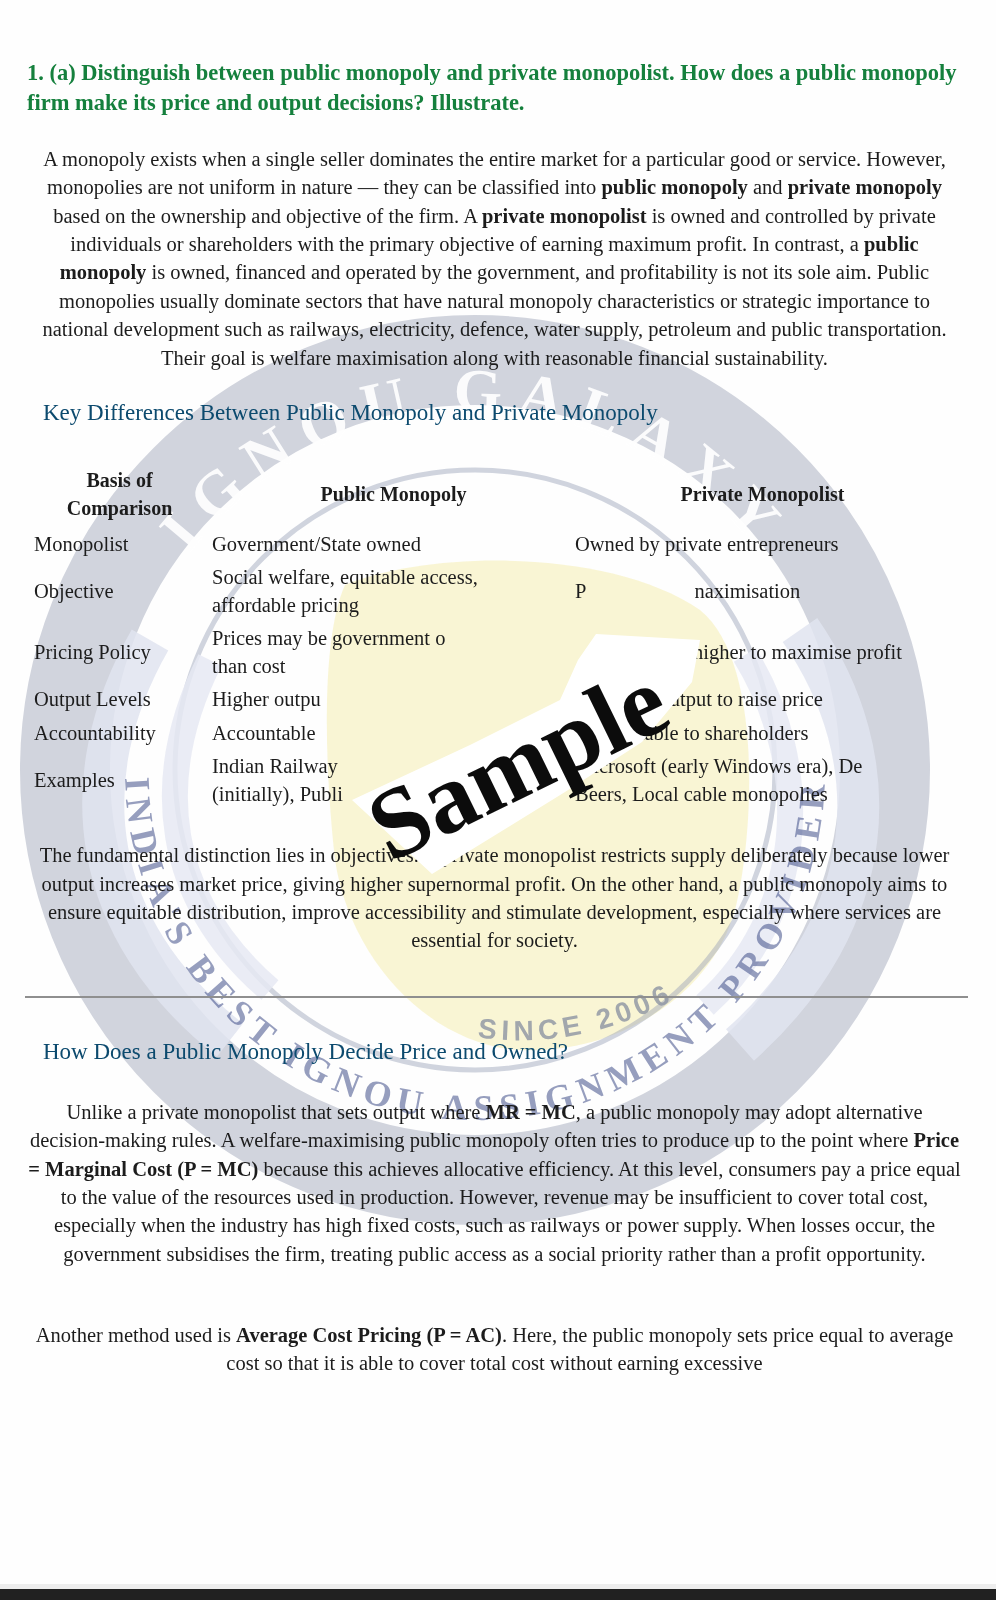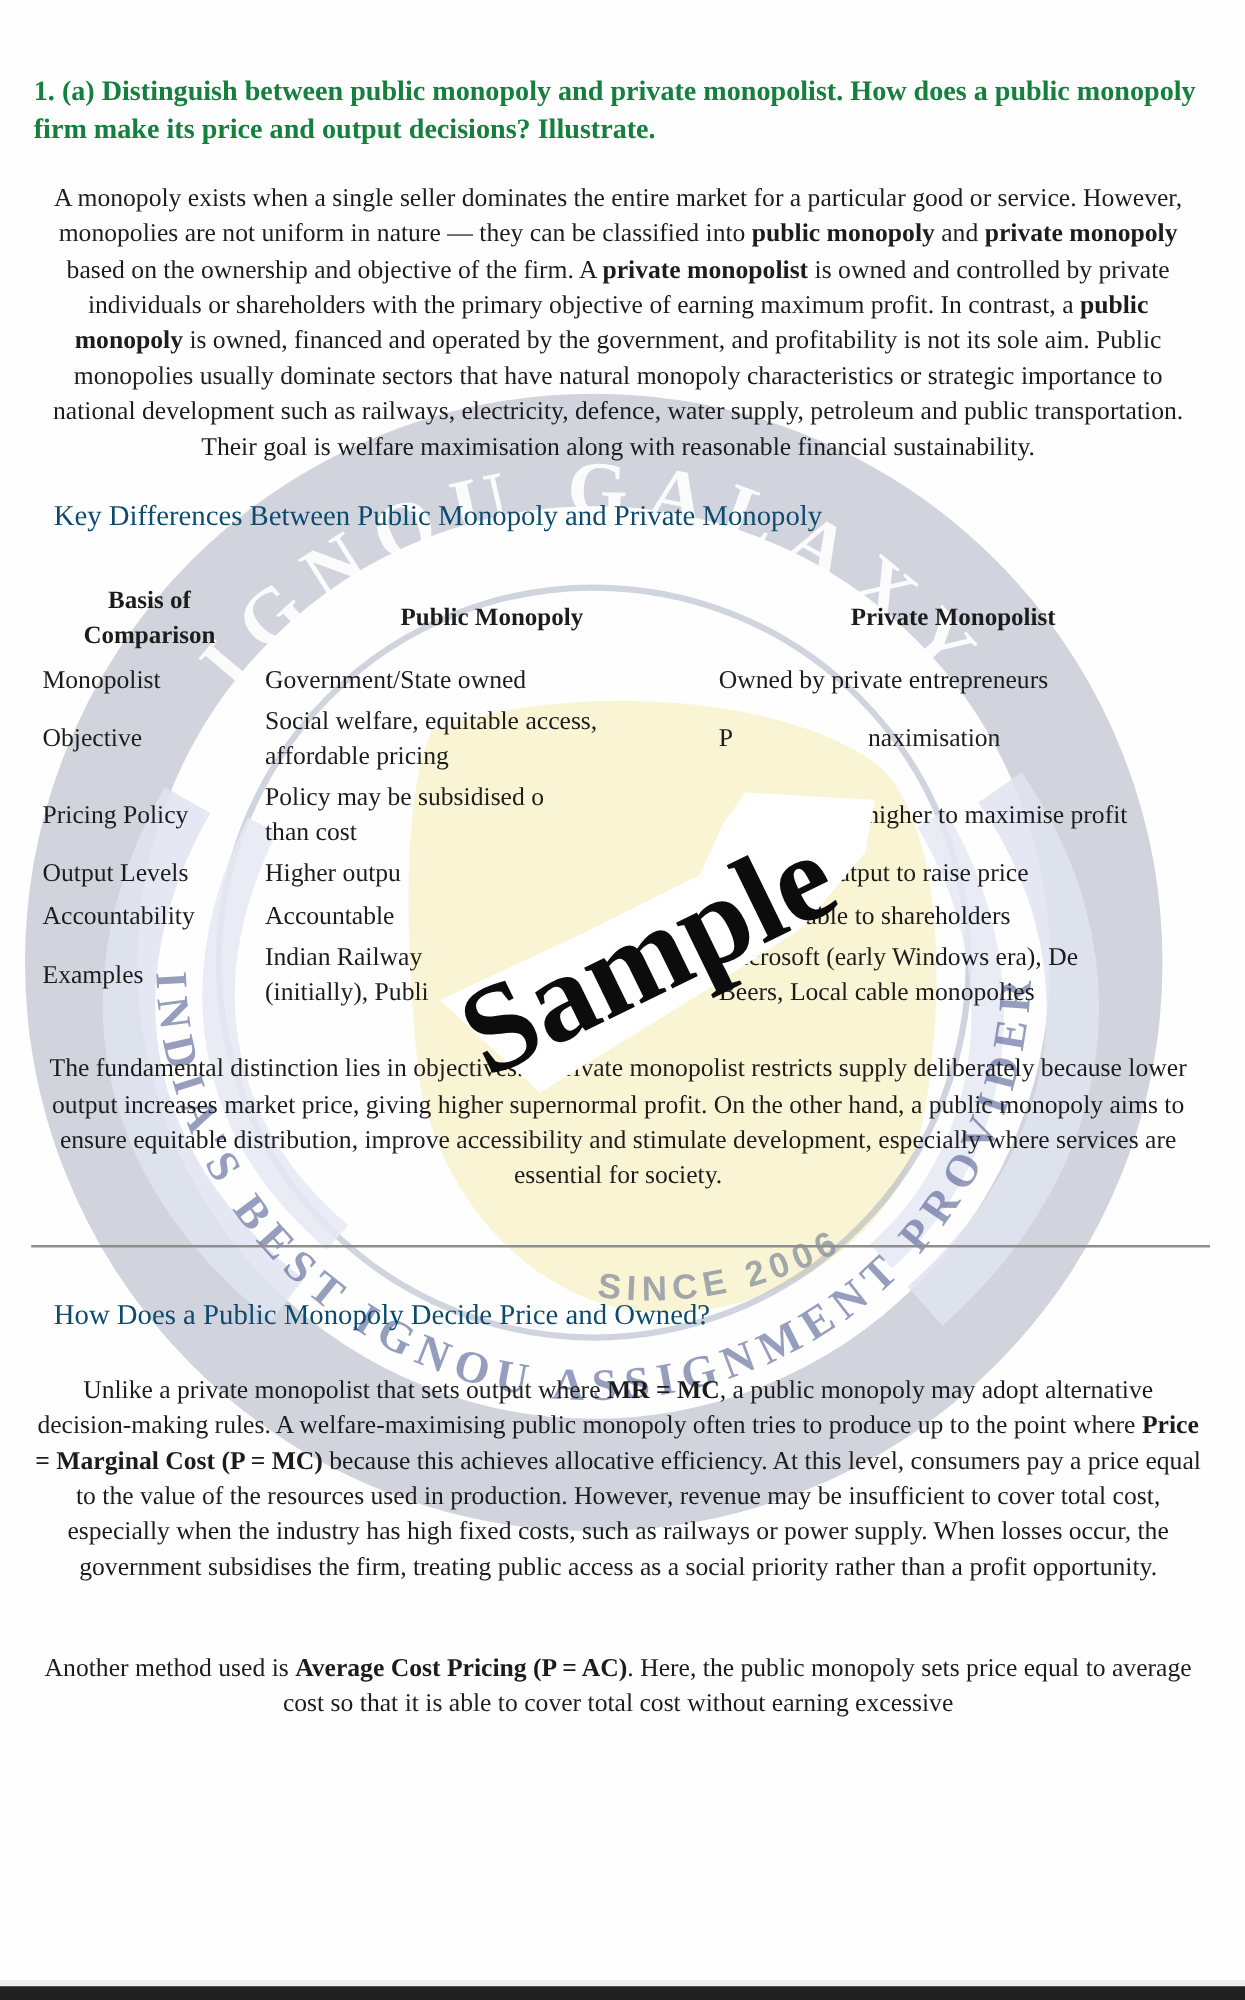--- a/index.html
+++ b/index.html
@@ -112,21 +112,21 @@
             </div>
             <div class="tcell c-private">
               <div class="tline"><span>P</span><span class="gap" style="width: 108px;"></span><span>naximisation</span></div>
             </div>
           </div>
           <div class="trow">
             <div class="tcell c-basis">
               <div class="tline"><span>Pricing Policy</span></div>
             </div>
             <div class="tcell c-public">
-              <div class="tline"><span>Policy may be subsidised o</span></div>
+              <div class="tline"><span>Prices may be government o</span></div>
               <div class="tline"><span>than cost</span></div>
             </div>
             <div class="tcell c-private">
               <div class="tline"><span class="gap" style="width: 118px;"></span><span>higher to maximise profit</span></div>
             </div>
           </div>
           <div class="trow">
             <div class="tcell c-basis">
               <div class="tline"><span>Output Levels</span></div>
             </div>

